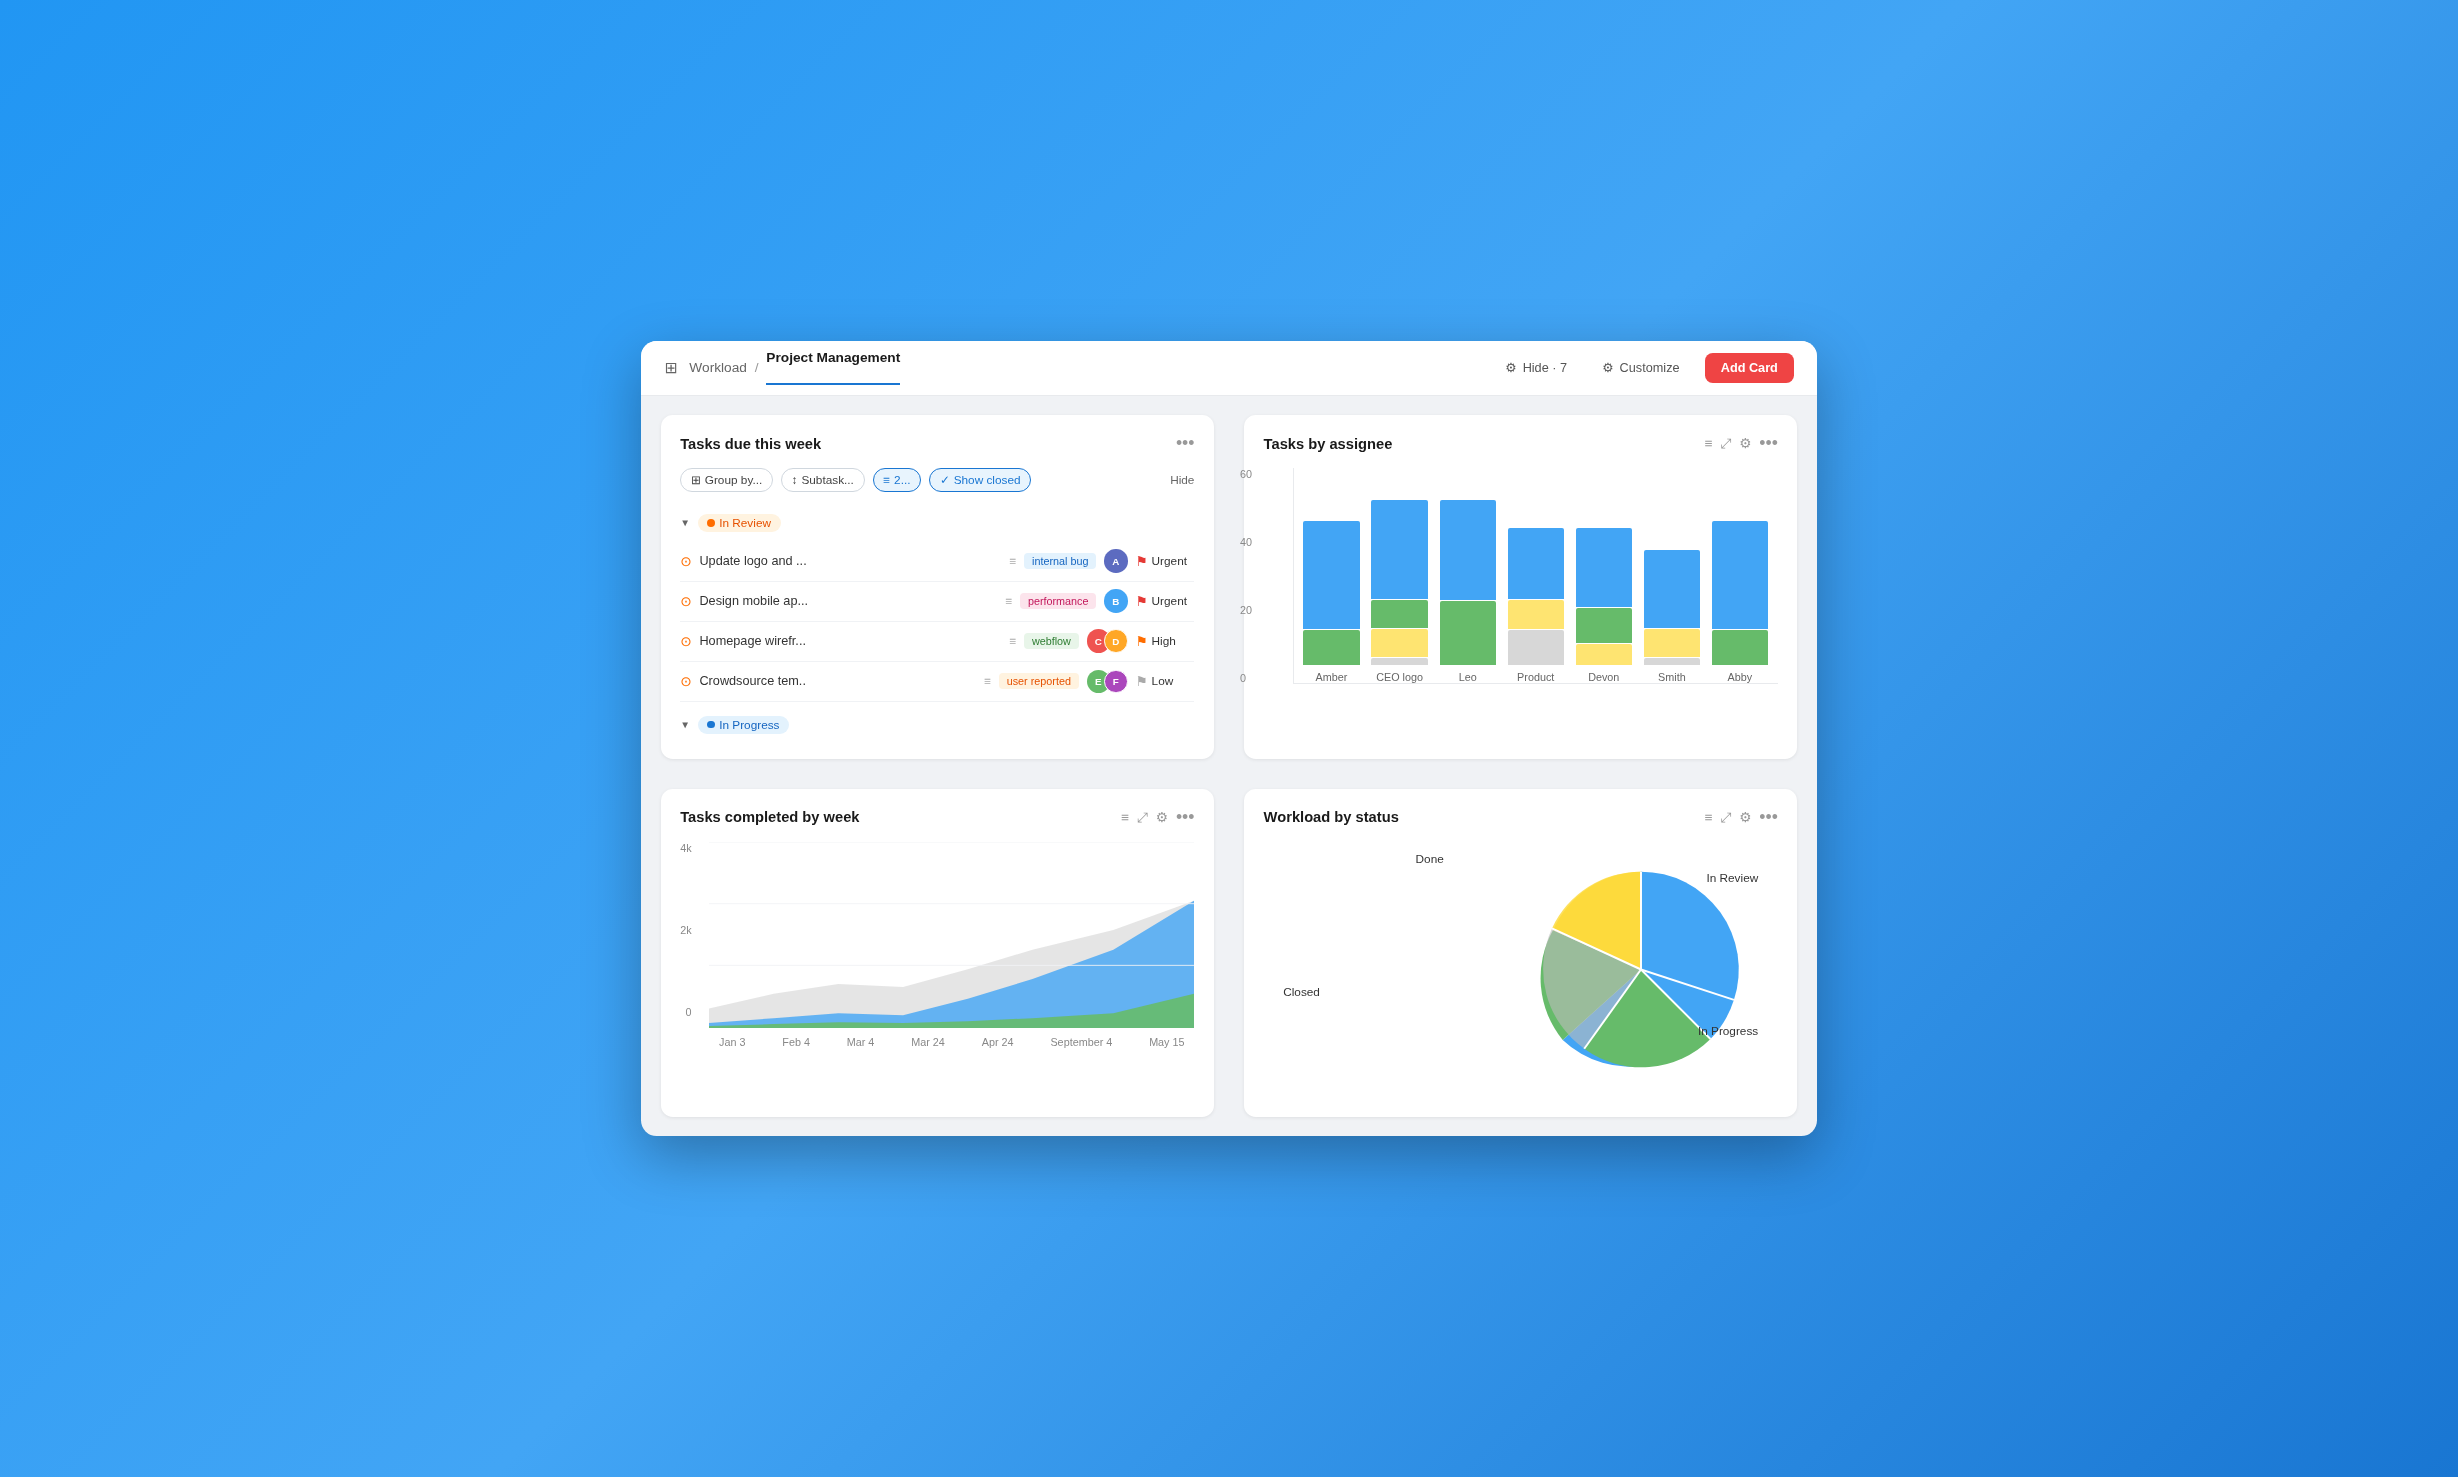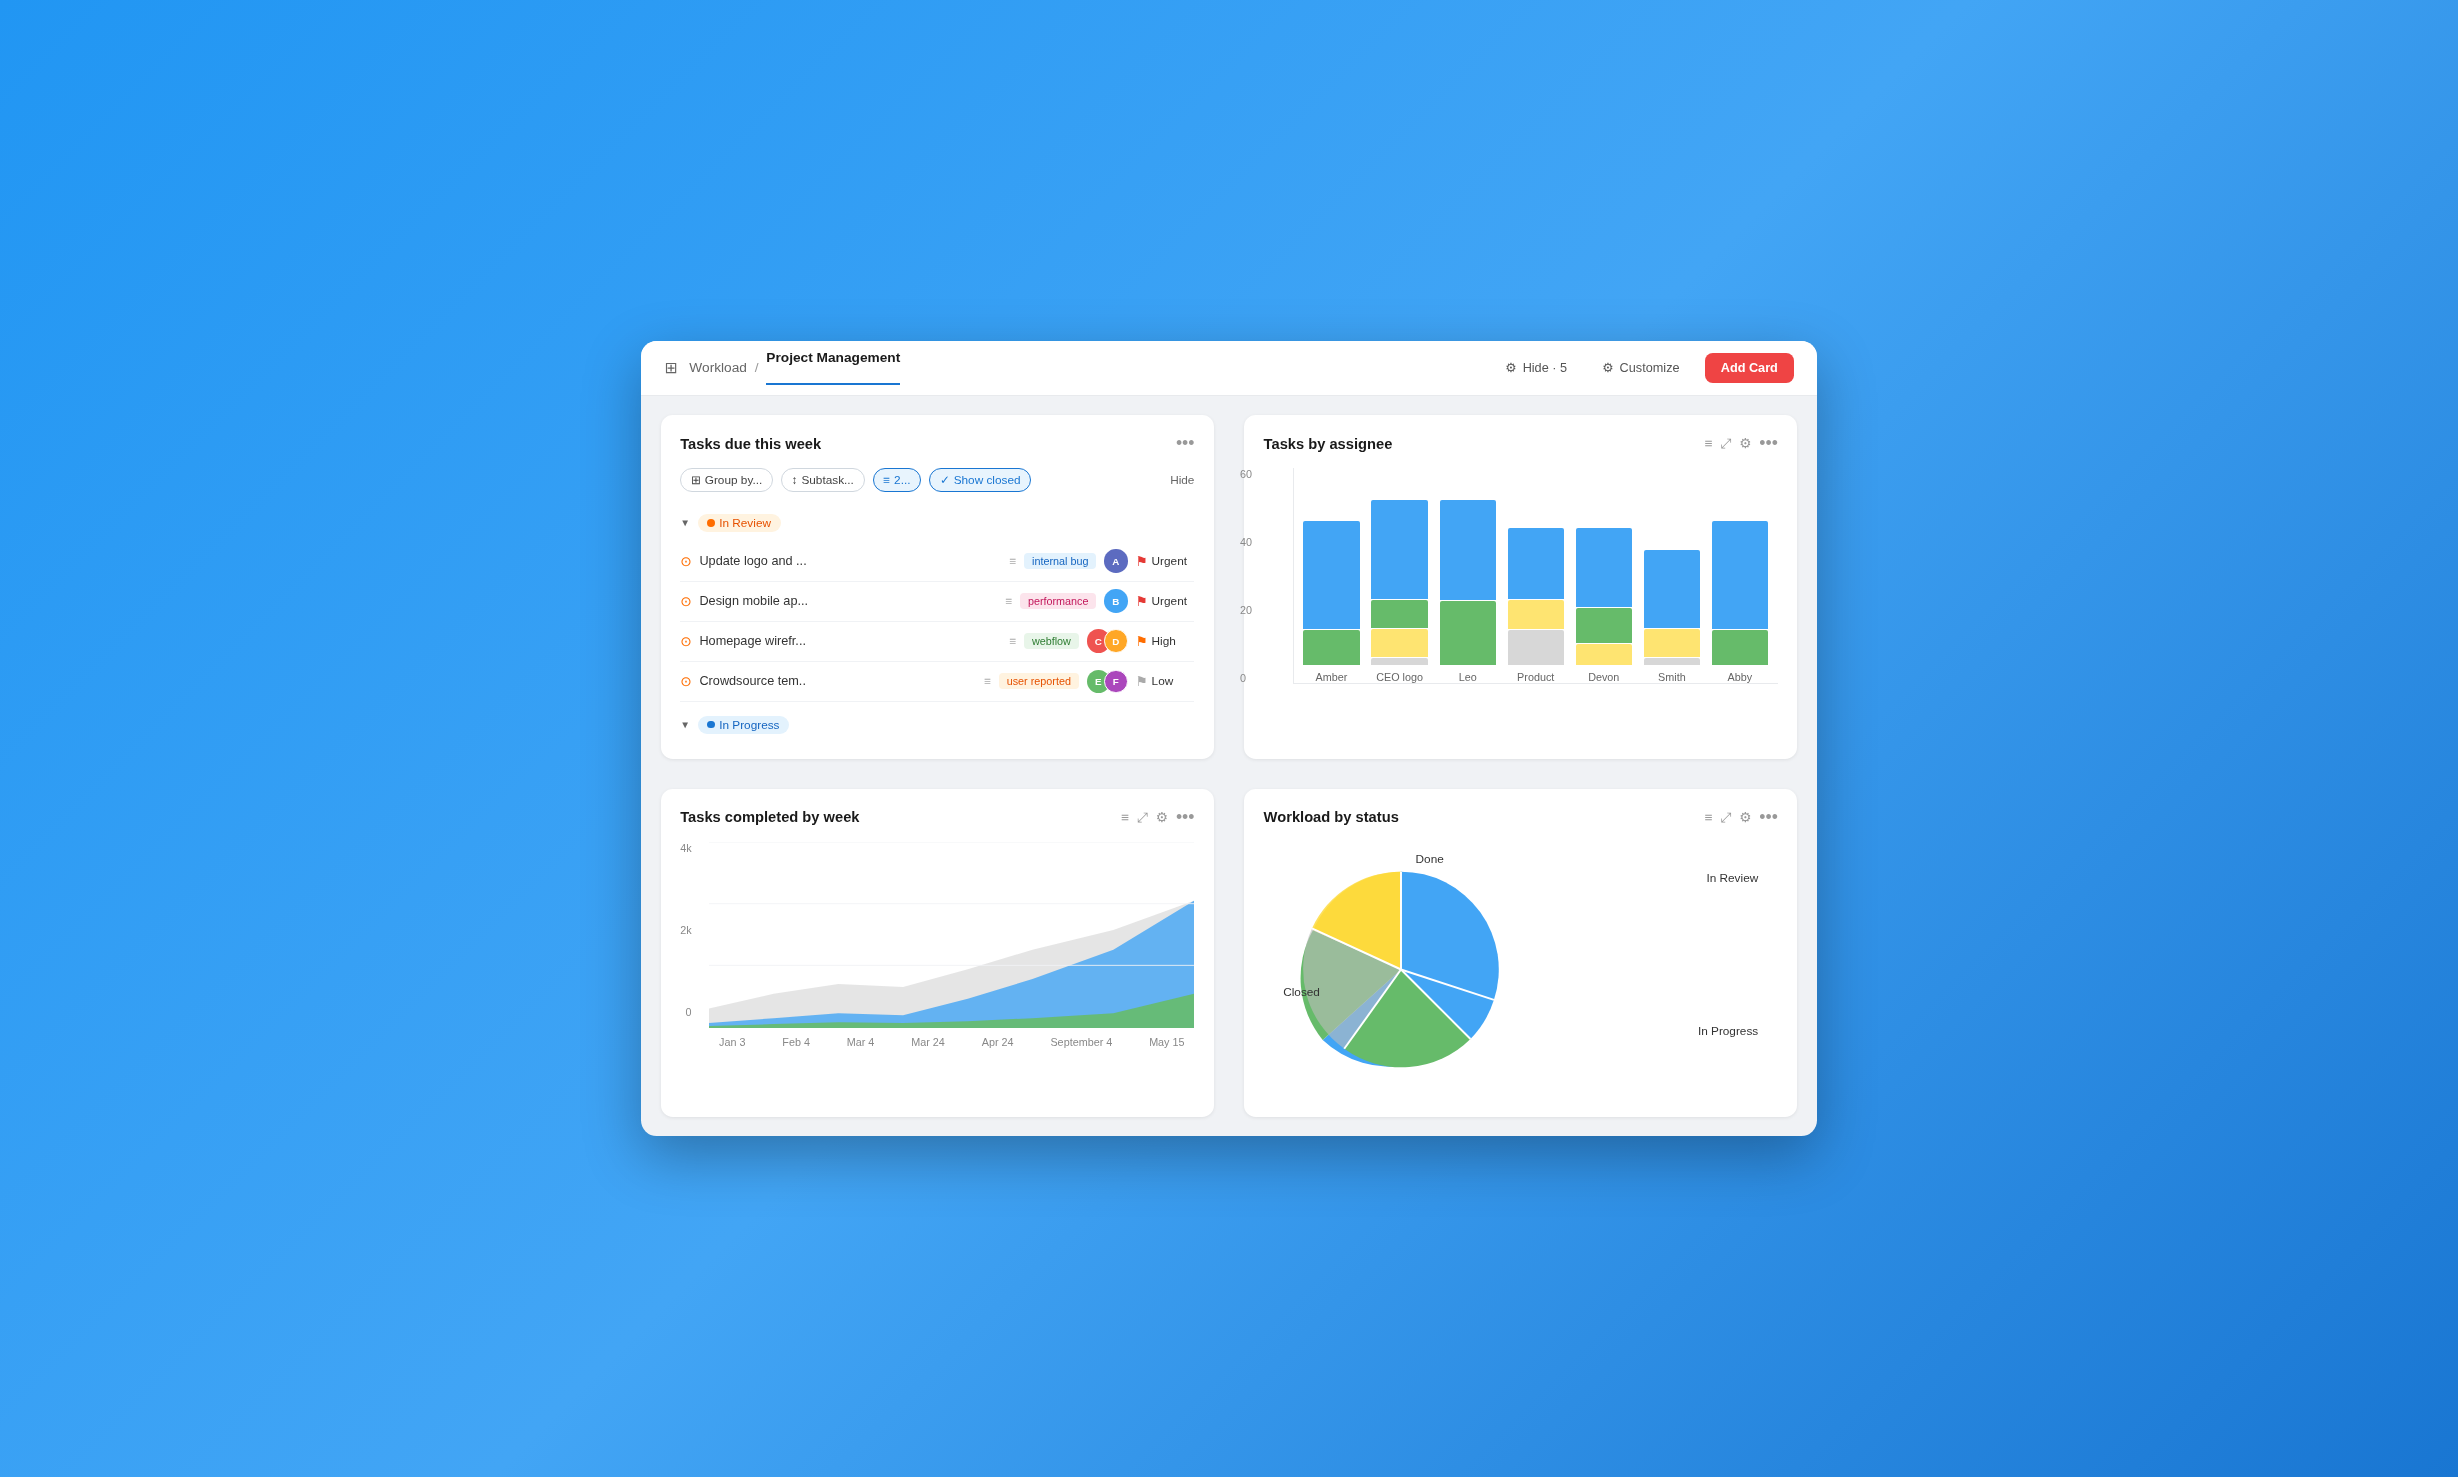--- a/index.html
+++ b/index.html
@@ -326,21 +326,21 @@
       justify-content: space-between;
       font-size: 10.8px;
       color: #888;
       pointer-events: none;
       align-items: flex-end;
     }
     
     .pie-container {
       display: flex;
       align-items: center;
-      justify-content: flex-start;
+      justify-content: flex-end;
       height: 255px;
       position: relative;
     }
     
     .tasks-scroll {
       max-height: 216px;
       overflow-y: auto;
       scrollbar-width: thin;
       position: relative;
     }
@@ -353,21 +353,21 @@
   <div class="top-nav">
     <div class="breadcrumb">
       <span class="grid-icon">⊞</span>
       <span class="breadcrumb-dashboard">Workload</span>
       <span class="breadcrumb-separator">/</span>
       <span class="breadcrumb-current">Project Management</span>
     </div>
     <div class="nav-actions">
       <button class="nav-btn">
         <span>⚙</span>
-        <span>Hide · 5</span>
+        <span>Hide · 7</span>
       </button>
       <button class="nav-btn">
         <span>⚙</span>
         <span>Customize</span>
       </button>
       <button class="add-card-btn">Add Card</button>
     </div>
   </div>
 
   <div class="dashboard-content">

